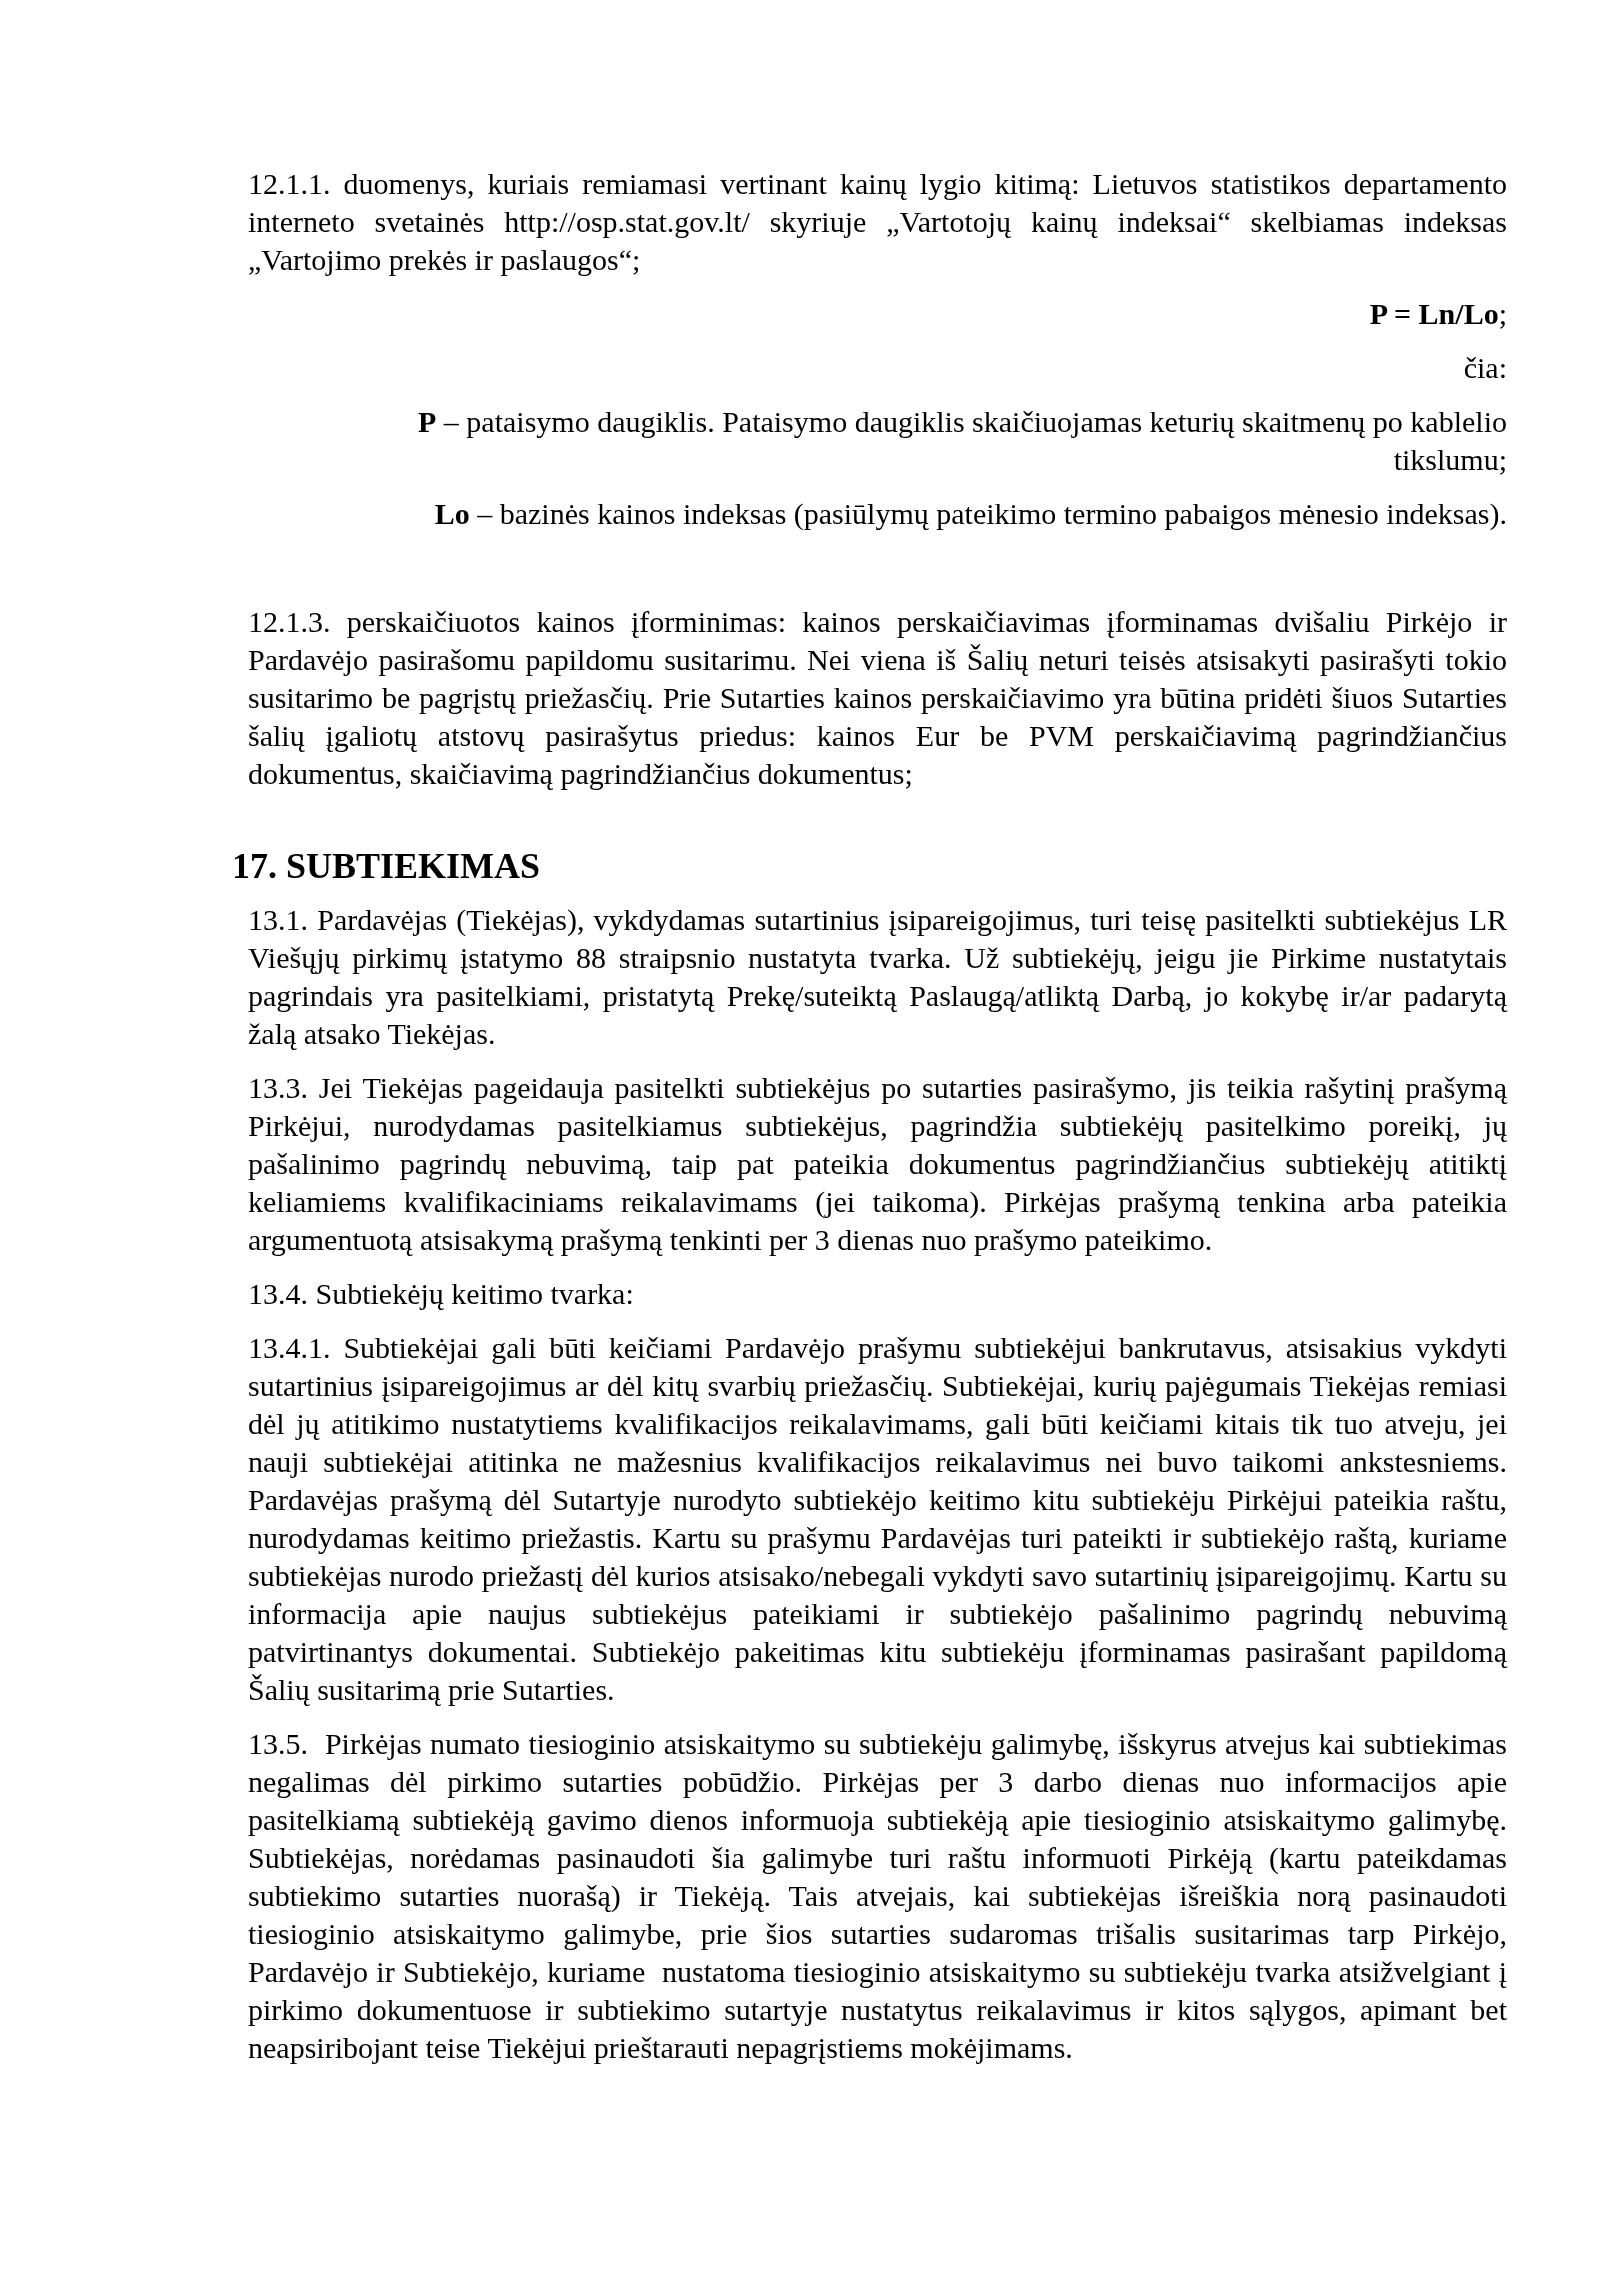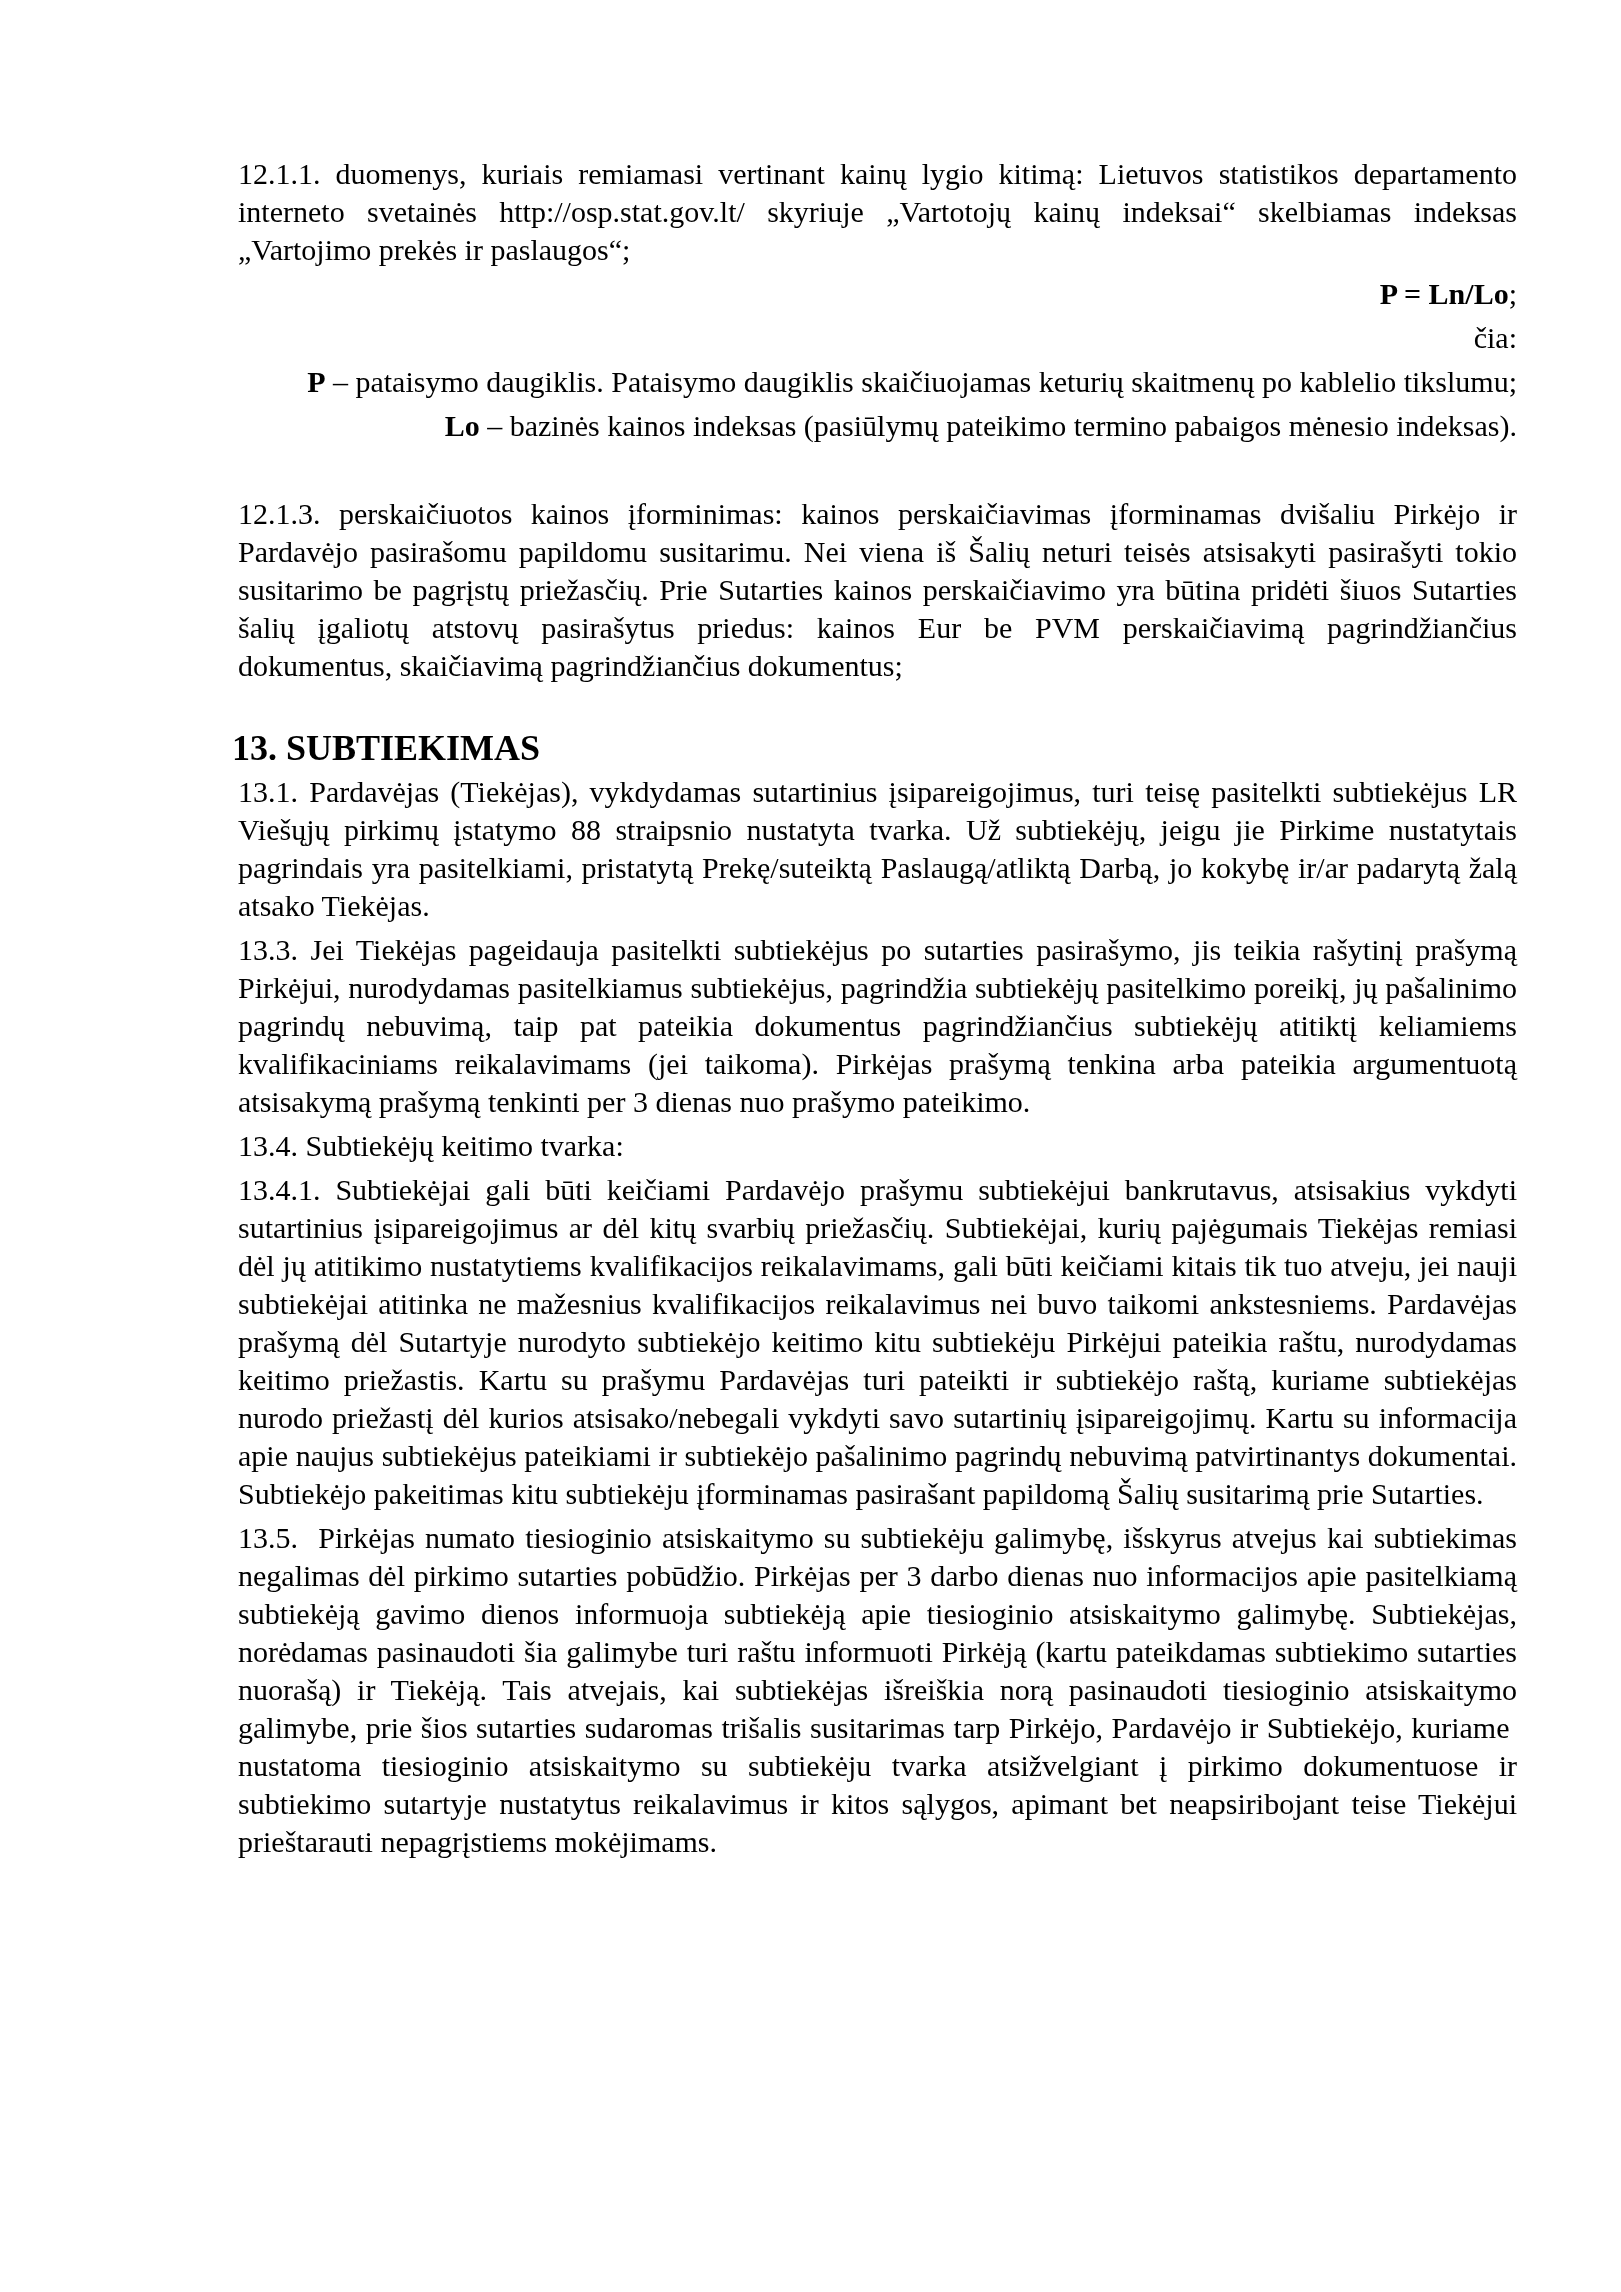--- a/index.html
+++ b/index.html
@@ -15,21 +15,21 @@
   }
   .content {
     position: absolute;
     left: 232px;
     top: 149px;
     width: 1291px;
     font-size: 30px;
     line-height: 38px;
     text-align: justify;
   }
-  .content p { margin: 6px; padding: 0; }
+  .content p { margin: 16px; padding: 0; }
   .formula-block { margin-left: 51px; }
   .formula-block p { text-align: right; }
   .blank-line { height: 38px; }
   .section-heading {
     margin: 0;
     font-size: 36px;
     line-height: 38px;
     font-weight: bold;
     text-align: left;
   }
@@ -52,21 +52,21 @@
       <p><b>Lo</b><span> – bazinės kainos indeksas (pasiūlymų pateikimo termino pabaigos mėnesio indeksas).</span></p>
     </div>
 
     <div class="blank-line"></div>
 
     <p>12.1.3. perskaičiuotos kainos įforminimas: kainos perskaičiavimas įforminamas dvišaliu Pirkėjo ir Pardavėjo pasirašomu papildomu susitarimu. Nei viena iš Šalių neturi teisės atsisakyti pasirašyti tokio susitarimo be pagrįstų priežasčių. Prie Sutarties kainos perskaičiavimo yra būtina pridėti šiuos Sutarties šalių įgaliotų atstovų pasirašytus priedus: kainos Eur be PVM perskaičiavimą pagrindžiančius dokumentus, skaičiavimą pagrindžiančius dokumentus;</p>
 
 
     <div class="blank-line"></div>
 
-    <h2 class="section-heading">13. SUBTIEKIMAS</h2>
+    <h2 class="section-heading">17. SUBTIEKIMAS</h2>
 
     <p>13.1. Pardavėjas (Tiekėjas), vykdydamas sutartinius įsipareigojimus, turi teisę pasitelkti subtiekėjus LR Viešųjų pirkimų įstatymo 88 straipsnio nustatyta tvarka. Už subtiekėjų, jeigu jie Pirkime nustatytais pagrindais yra pasitelkiami, pristatytą Prekę/suteiktą Paslaugą/atliktą Darbą, jo kokybę ir/ar padarytą žalą atsako Tiekėjas.</p>
 
 
     <p>13.3. Jei Tiekėjas pageidauja pasitelkti subtiekėjus po sutarties pasirašymo, jis teikia rašytinį prašymą Pirkėjui, nurodydamas pasitelkiamus subtiekėjus, pagrindžia subtiekėjų pasitelkimo poreikį, jų pašalinimo pagrindų nebuvimą, taip pat pateikia dokumentus pagrindžiančius subtiekėjų atitiktį keliamiems kvalifikaciniams reikalavimams (jei taikoma). Pirkėjas prašymą tenkina arba pateikia argumentuotą atsisakymą prašymą tenkinti per 3 dienas nuo prašymo pateikimo.</p>
 
     <p>13.4. Subtiekėjų keitimo tvarka:</p>
 
     <p>13.4.1. Subtiekėjai gali būti keičiami Pardavėjo prašymu subtiekėjui bankrutavus, atsisakius vykdyti sutartinius įsipareigojimus ar dėl kitų svarbių priežasčių. Subtiekėjai, kurių pajėgumais Tiekėjas remiasi dėl jų atitikimo nustatytiems kvalifikacijos reikalavimams, gali būti keičiami kitais tik tuo atveju, jei nauji subtiekėjai atitinka ne mažesnius kvalifikacijos reikalavimus nei buvo taikomi ankstesniems. Pardavėjas prašymą dėl Sutartyje nurodyto subtiekėjo keitimo kitu subtiekėju Pirkėjui pateikia raštu, nurodydamas keitimo priežastis. Kartu su prašymu Pardavėjas turi pateikti ir subtiekėjo raštą, kuriame subtiekėjas nurodo priežastį dėl kurios atsisako/nebegali vykdyti savo sutartinių įsipareigojimų. Kartu su informacija apie naujus subtiekėjus pateikiami ir subtiekėjo pašalinimo pagrindų nebuvimą patvirtinantys dokumentai. Subtiekėjo pakeitimas kitu subtiekėju įforminamas pasirašant papildomą Šalių susitarimą prie Sutarties.</p>
 

